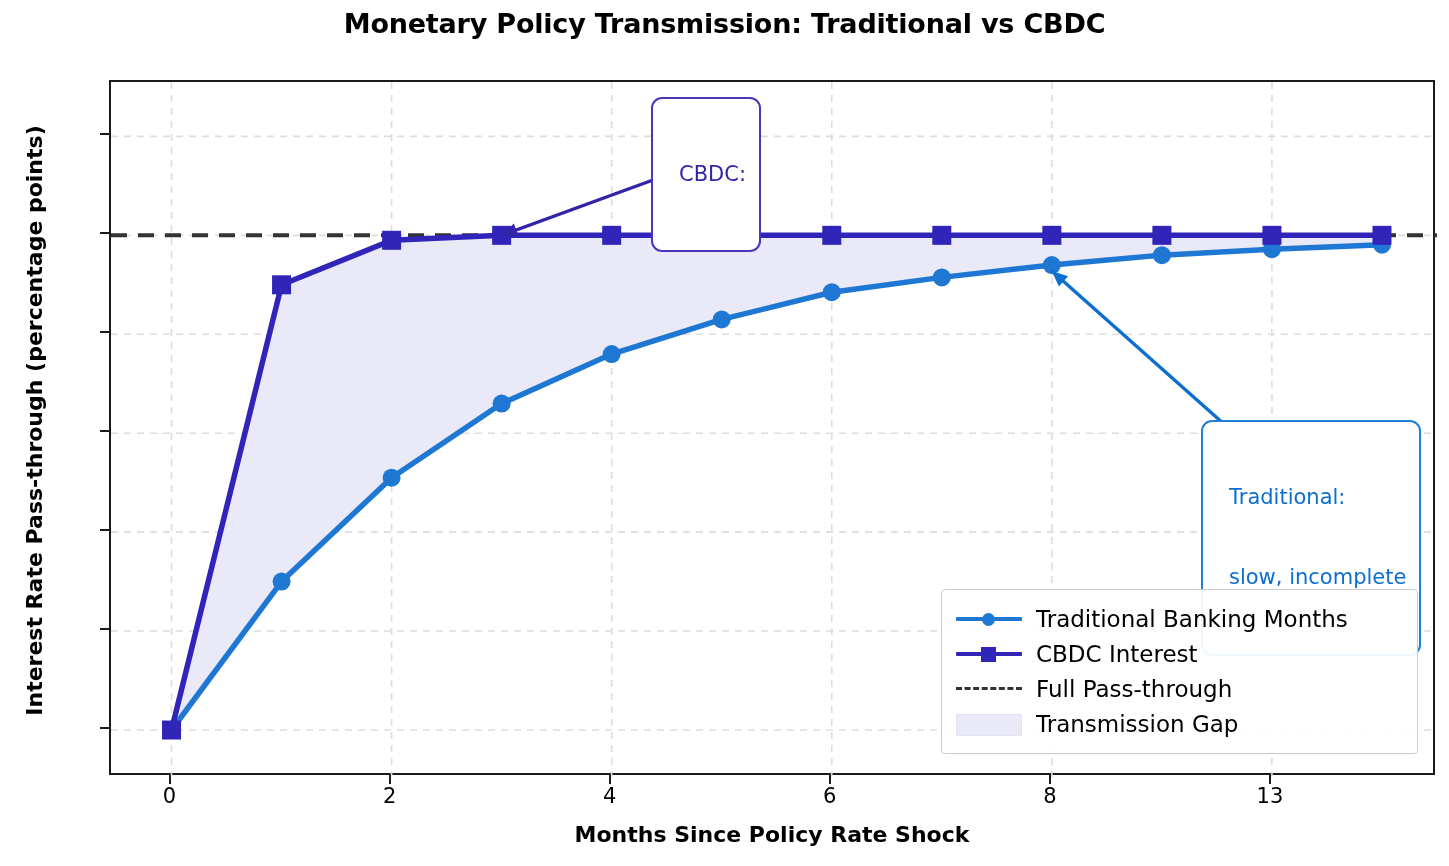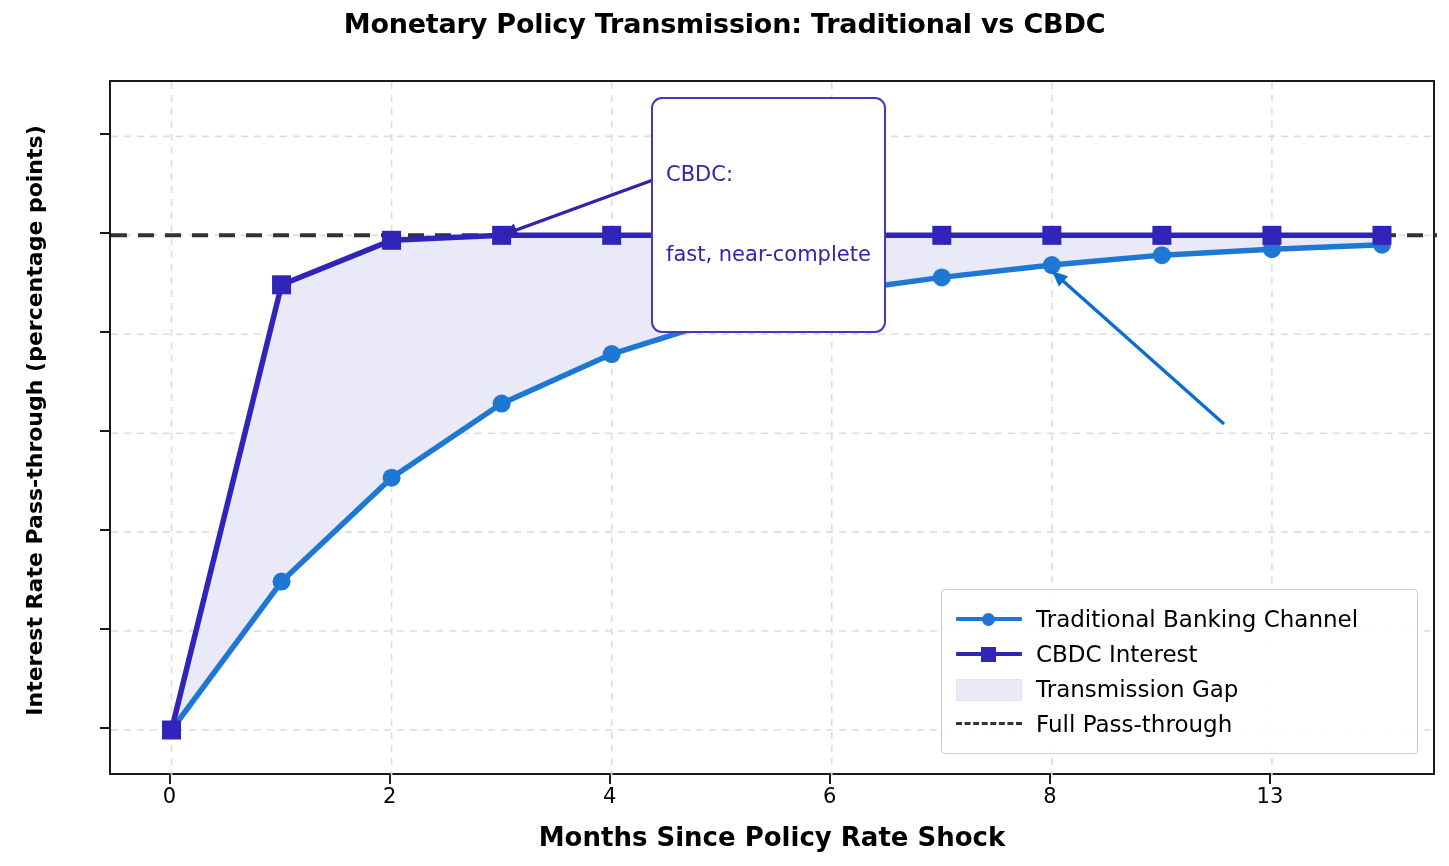--- a/index.html
+++ b/index.html
@@ -43,21 +43,21 @@
     font-weight: bold;
     color: #000000;
     white-space: nowrap;
   }
   #xlabel {
     position: absolute;
     left: 109px;
     top: 822px;
     width: 1326px;
     text-align: center;
-    font-size: 26px;
+    font-size: 22px;
     font-weight: bold;
     color: #000000;
   }
   #plot-area {
     position: absolute;
     left: 109px;
     top: 80px;
     width: 1326px;
     height: 695px;
     border: 2px solid #1a1a1a;
@@ -95,21 +95,21 @@
     width: 2px;
     height: 9px;
     background: #1a1a1a;
   }
   
   .annot {
     position: absolute;
     box-sizing: border-box;
     border-radius: 11px;
     background: #ffffff;
-    padding: 8px 13px 9px 13px;
+    padding: 8px 13px 9px 26px;
     font-size: 21px;
     line-height: 1.28;
     white-space: pre;
   }
   #annot-cbdc {
     left: 651px;
     top: 97px;
     border: 2px solid #4b35b8;
     color: #3124a8;
   }
@@ -280,46 +280,49 @@
           <line x1="542" y1="98" x2="390.64730290456424" y2="153.3451957295374" stroke="#3124a8" stroke-width="3.4"></line>
           <polygon points="390.64730290456424,153.3451957295374 402.8450807914139,141.50398740339597 407.6063405141084,154.52462074117068" fill="#3124a8"></polygon>
           <line x1="1113" y1="342" x2="940.8547717842324" y2="189.0249110320285" stroke="#0c6fd0" stroke-width="3.4"></line>
           <polygon points="940.8547717842324,189.0249110320285 957.0624781684426,194.15426320976343 947.8532764787857,204.51751998082457" fill="#0c6fd0"></polygon>
         </g>
     </svg>
   </div>
 
   <div class="annot" id="annot-cbdc">
     <div>CBDC:</div>
-    <div>fast, near-complete</div>
   </div>
 
+  <div class="annot" id="annot-trad">
+    <div>Traditional:</div>
+    <div>slow, incomplete</div>
+  </div>
 
   <div id="legend">
     <div class="legend-row">
       <span class="legend-key">
         <span class="lk-line" style="background:#1f77d4"></span>
         <span class="lk-dot" style="background:#1f77d4"></span>
       </span>
-      <span class="legend-label">Traditional Banking Channel</span>
+      <span class="legend-label">Traditional Banking Months</span>
     </div>
     <div class="legend-row">
       <span class="legend-key">
         <span class="lk-line" style="background:#3124b8"></span>
         <span class="lk-sq" style="background:#3124b8"></span>
       </span>
       <span class="legend-label">CBDC Interest</span>
     </div>
     <div class="legend-row">
       <span class="legend-key">
+        <span class="lk-dash"></span>
+      </span>
+      <span class="legend-label">Full Pass-through</span>
+    </div>
+    <div class="legend-row">
+      <span class="legend-key">
         <span class="lk-patch"></span>
       </span>
       <span class="legend-label">Transmission Gap</span>
     </div>
-    <div class="legend-row">
-      <span class="legend-key">
-        <span class="lk-dash"></span>
-      </span>
-      <span class="legend-label">Full Pass-through</span>
-    </div>
   </div>
 
 </div>
 
 </body></html>

